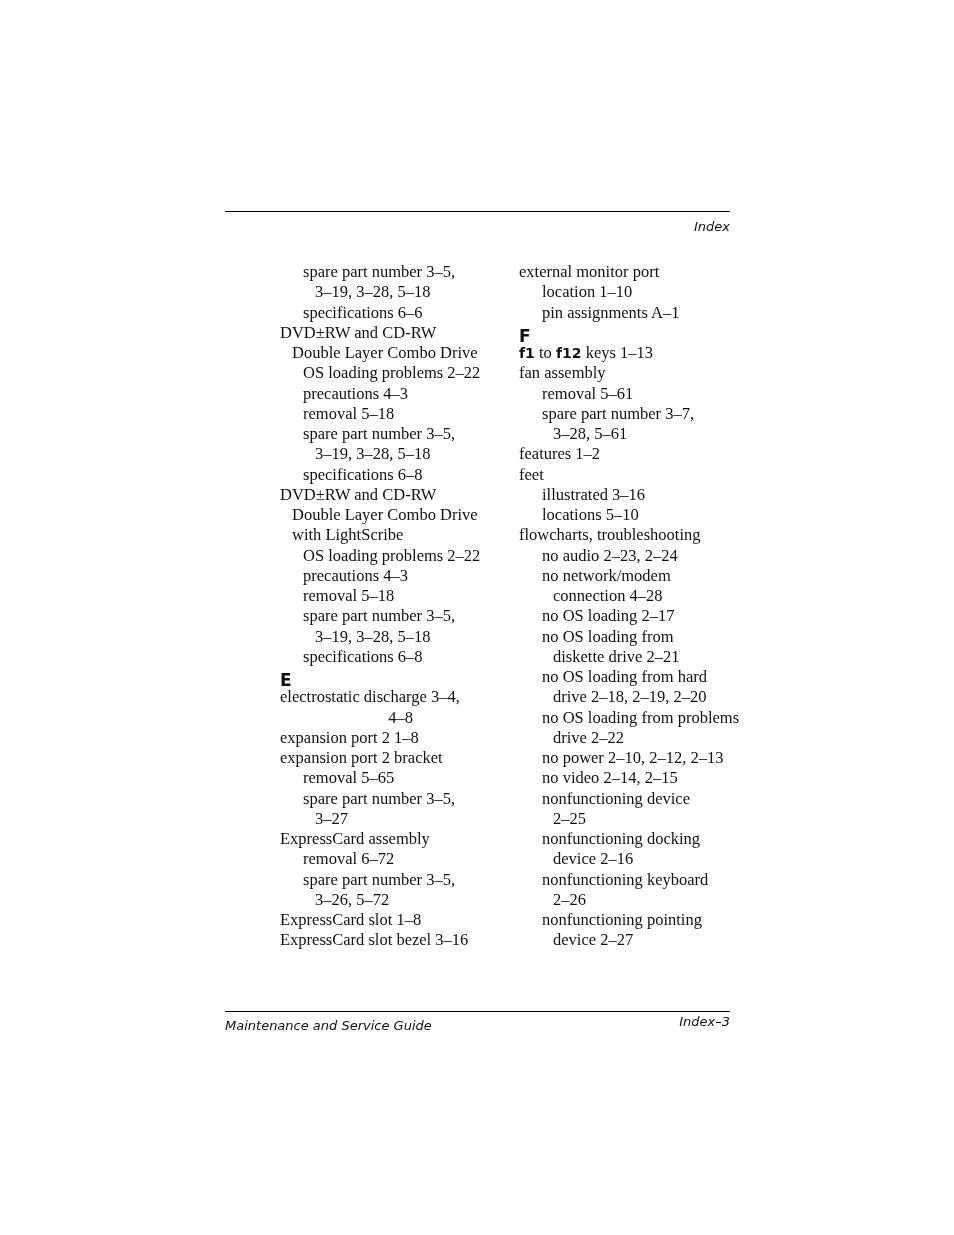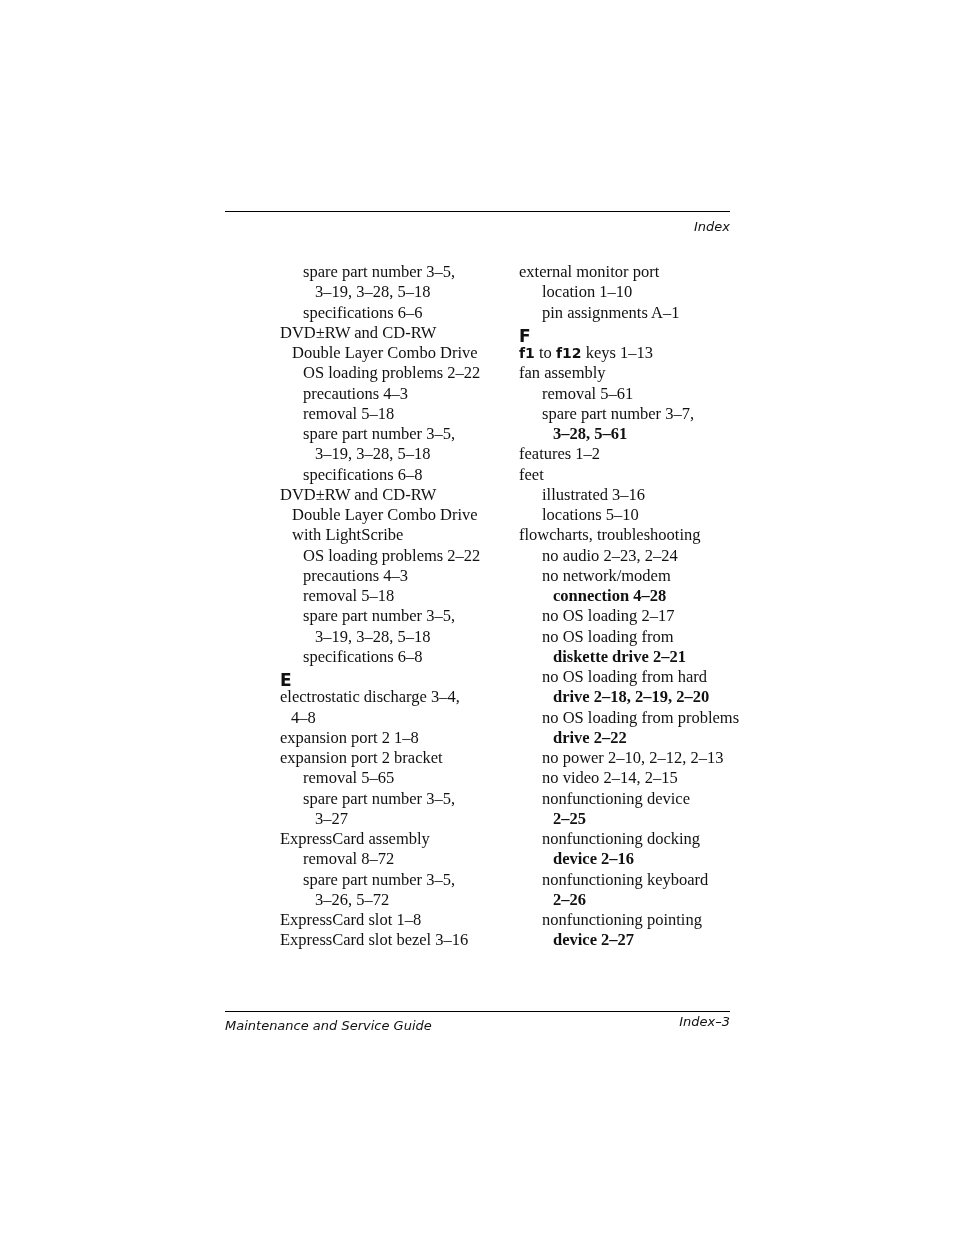--- a/index.html
+++ b/index.html
@@ -16,26 +16,26 @@
     position: absolute; left: 225px; width: 505px; top: 1013px;
     font-family: "DejaVu Sans", sans-serif; font-style: italic; font-size: 13px; line-height: 18px;
   }
   .footer .left { position: absolute; left: 0; top: 4px; }
   .footer .right { position: absolute; right: 0; top: 0; }
   .col { position: absolute; top: 262px; font-family: "Liberation Serif", serif; font-size: 16.5px; }
   .col-left { left: 280px; width: 230px; }
   .col-right { left: 519px; width: 215px; }
   .line { height: 20.25px; line-height: 20.25px; white-space: nowrap; }
   .l0 { padding-left: 0; }
-  .l0c { padding-left: 11px; }
+  .l0c { padding-left: 11px; text-align: center; }
   .l1 { padding-left: 12px; }
   .l2 { padding-left: 23px; }
   .l2c { padding-left: 35px; }
   .r1 { padding-left: 23px; }
-  .r1c { padding-left: 34px; font-weight: bold; }
+  .r1c { padding-left: 34px; }
   .letter {
     font-family: "DejaVu Sans", sans-serif; font-weight: bold; font-size: 17px;
     height: 20.25px; line-height: 26px; padding-left: 0;
   }
   .kbd { font-family: "DejaVu Sans", sans-serif; font-weight: bold; font-size: 14px; }
 </style>
 </head>
 <body>
 
 <div class="page">
@@ -65,21 +65,21 @@
       <div class="line l2">specifications 6–8</div>
       <div class="line letter">E</div>
       <div class="line l0">electrostatic discharge 3–4,</div>
       <div class="line l0c">4–8</div>
       <div class="line l0">expansion port 2 1–8</div>
       <div class="line l0">expansion port 2 bracket</div>
       <div class="line l2">removal 5–65</div>
       <div class="line l2">spare part number 3–5,</div>
       <div class="line l2c">3–27</div>
       <div class="line l0">ExpressCard assembly</div>
-      <div class="line l2">removal 8–72</div>
+      <div class="line l2">removal 6–72</div>
       <div class="line l2">spare part number 3–5,</div>
       <div class="line l2c">3–26, 5–72</div>
       <div class="line l0">ExpressCard slot 1–8</div>
       <div class="line l0">ExpressCard slot bezel 3–16</div>
     </div>
 
   <div class="col col-right">
     <div class="line l0">external monitor port</div>
     <div class="line r1">location 1–10</div>
     <div class="line r1">pin assignments A–1</div>

